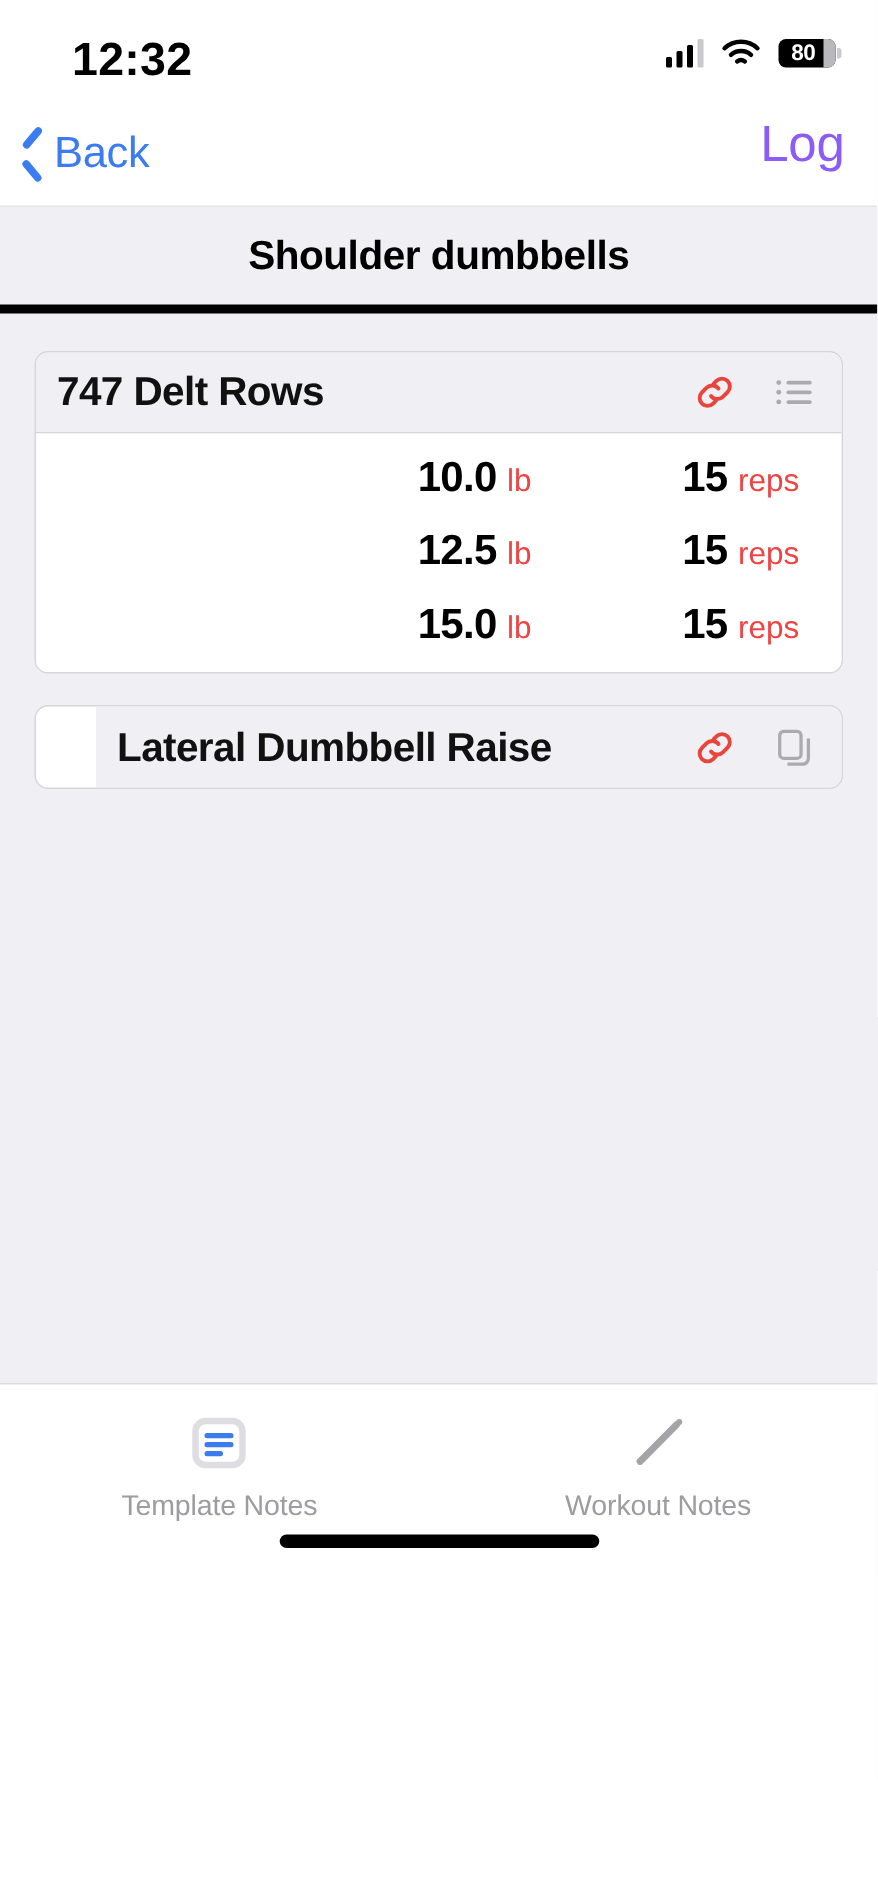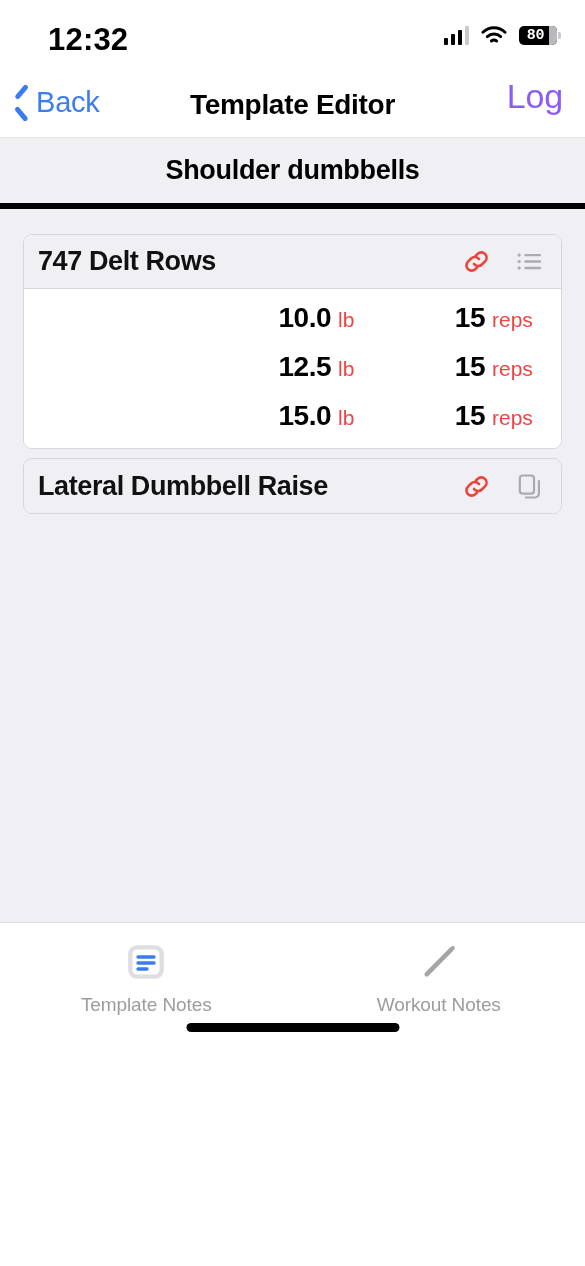--- a/index.html
+++ b/index.html
@@ -36,21 +36,21 @@
   .signal-bars i { display:block; width:4.5px; background:#000; border-radius:1px; }
   .signal-bars i:nth-child(1){ height:7px; }
   .signal-bars i:nth-child(2){ height:11px; }
   .signal-bars i:nth-child(3){ height:15px; }
   .signal-bars i:nth-child(4){ height:19px; background:#C9C9CE; }
 
   .wifi-icon { position:relative; width:26px; height:19px; }
   .battery {
     position:relative; width:38px; height:19px;
     border-radius:5px; background:#000;
-    display:flex; align-items:center; justify-content:center;font-family:Liberation Mono, monospace;
+    display:flex; align-items:center; justify-content:center;
   }
   .battery .lvl {
     position:absolute; right:0; top:0; bottom:0; width:8px;
     background:#B8B8BD; border-radius:0 5px 5px 0;
   }
   .battery span {
     position:relative; z-index:2;
     font-size:15px; font-weight:bold; color:#FFFFFF;
     letter-spacing:-0.3px; margin-right:5px;
   }
@@ -111,21 +111,21 @@
     letter-spacing:-0.3px;
   }
 
   
   .card {
     position:absolute; left:23px; width:539px;
     border:1px solid #D6D5DB; border-radius:9px;
     background:#FFFFFF; overflow:hidden;
   }
   #card-0 { top:96px; }
-  #card-1 { top:320px; }
+  #card-1 { top:332px;padding-left:40px; }
 
   .card-head {
     height:54px; background:#F0EFF4;
     display:flex; align-items:center;
     padding:0 16px 0 14px;
   }
   #card-0 .card-head { border-bottom:1px solid #D6D5DB; }
   .card-title {
     flex:1;
     font-size:27px; font-weight:bold; color:#111111;
@@ -204,21 +204,20 @@
         <div class="battery-cap"></div>
       </div>
     </div>
   </div>
 
   <div id="nav-bar">
     <div id="nav-back">
       <span class="chev-left"></span>
       <span id="nav-back-label">Back</span>
     </div>
-    <div id="nav-title">Template Editor</div>
     <div id="nav-log">Log</div>
   </div>
 
   <div id="content">
 
     <div id="section-header">
       <div id="section-title">Shoulder dumbbells</div>
     </div>
 
     <div class="card" id="card-0">

